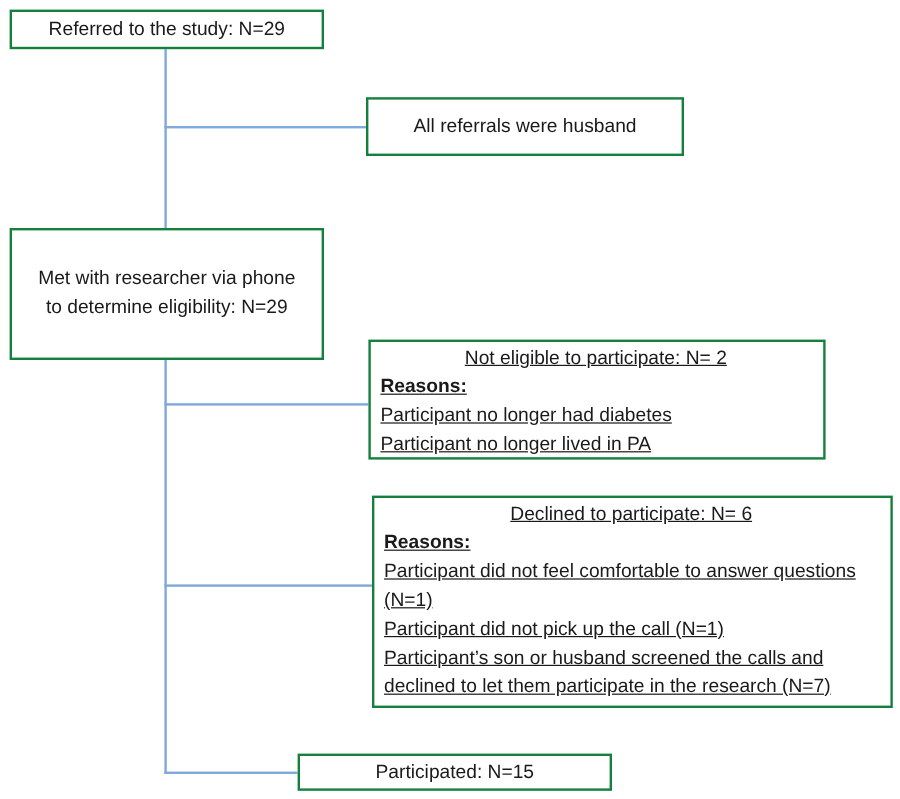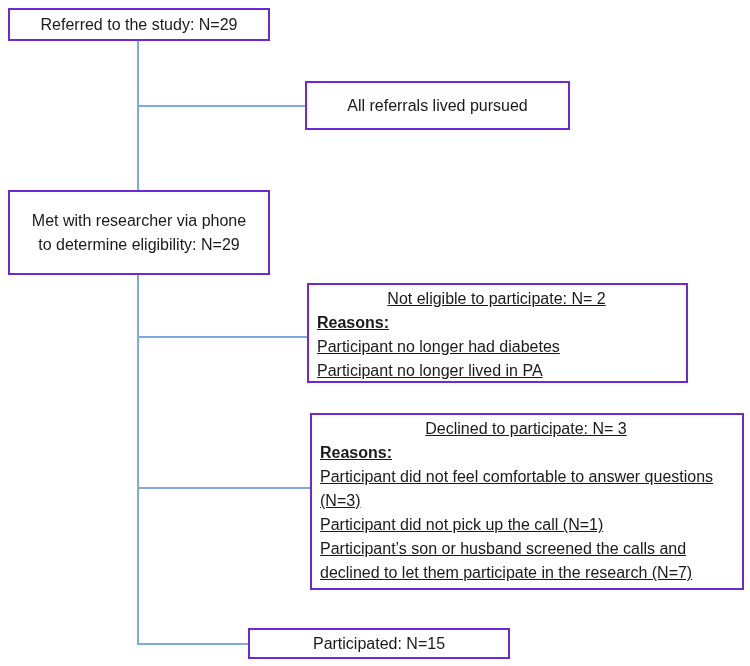--- a/index.html
+++ b/index.html
@@ -11,21 +11,21 @@
   .canvas {
     position: relative;
     width: 750px;
     height: 666px;
     background: #ffffff;
     overflow: hidden;
   }
   .box {
     position: absolute;
     box-sizing: border-box;
-    border: 2px solid #6d28d9;
+    border: 2px solid #15803d;
     background: #ffffff;
     color: #1a1a1a;
     font-size: 16px;
   }
   .box.single {
     display: flex;
     align-items: center;
     justify-content: center;
     text-align: center;
   }
@@ -65,39 +65,39 @@
   <div class="line v" style="left:137px; top:275px; height:370px;"></div>
   <div class="line h" style="left:137px; top:336px; width:170px;"></div>
   <div class="line h" style="left:137px; top:487px; width:173px;"></div>
   <div class="line h" style="left:137px; top:643px; width:111px;"></div>
 
   <div class="box single" style="left:8px; top:8px; width:262px; height:33px;">
     <span class="prewrap">Referred to the study: N=29</span>
   </div>
 
   <div class="box single" style="left:305px; top:81px; width:265px; height:49px;">
-    <span class="prewrap">All referrals lived pursued</span>
+    <span class="prewrap">All referrals were husband</span>
   </div>
 
-  <div class="box single" style="left:8px; top:190px; width:262px; height:85px;">
+  <div class="box single" style="left:8px; top:190px; width:262px; height:110px;">
     <span class="prewrap">Met with researcher via phone
 to determine eligibility: N=29</span>
   </div>
 
   <div class="box multi" style="left:307px; top:283px; width:381px; height:100px;">
     <div class="box-title">Not eligible to participate: N= 2</div>
     <div class="reasons-label">Reasons:</div>
     <div class="reason">Participant no longer had diabetes</div>
     <div class="reason">Participant no longer lived in PA</div>
   </div>
 
   <div class="box multi" style="left:310px; top:413px; width:434px; height:177px;">
-    <div class="box-title">Declined to participate: N= 3</div>
+    <div class="box-title">Declined to participate: N= 6</div>
     <div class="reasons-label">Reasons:</div>
-    <div class="reason">Participant did not feel comfortable to answer questions (N=3)</div>
+    <div class="reason">Participant did not feel comfortable to answer questions (N=1)</div>
     <div class="reason">Participant did not pick up the call (N=1)</div>
     <div class="reason">Participant’s son or husband screened the calls and declined to let them participate in the research (N=7)</div>
   </div>
 
   <div class="box single" style="left:248px; top:628px; width:262px; height:31px;text-align:center;">
     <span class="prewrap">Participated: N=15</span>
   </div>
 
 </div>
 

